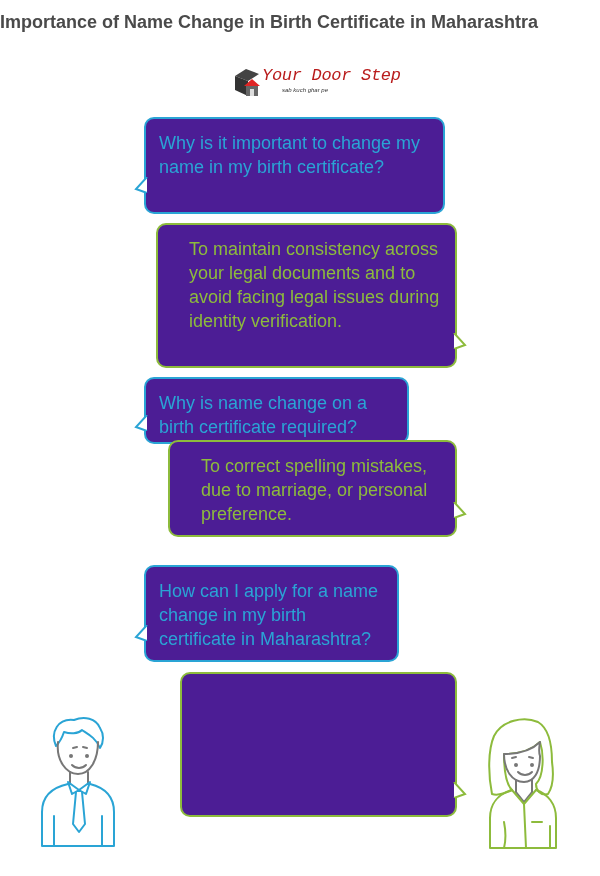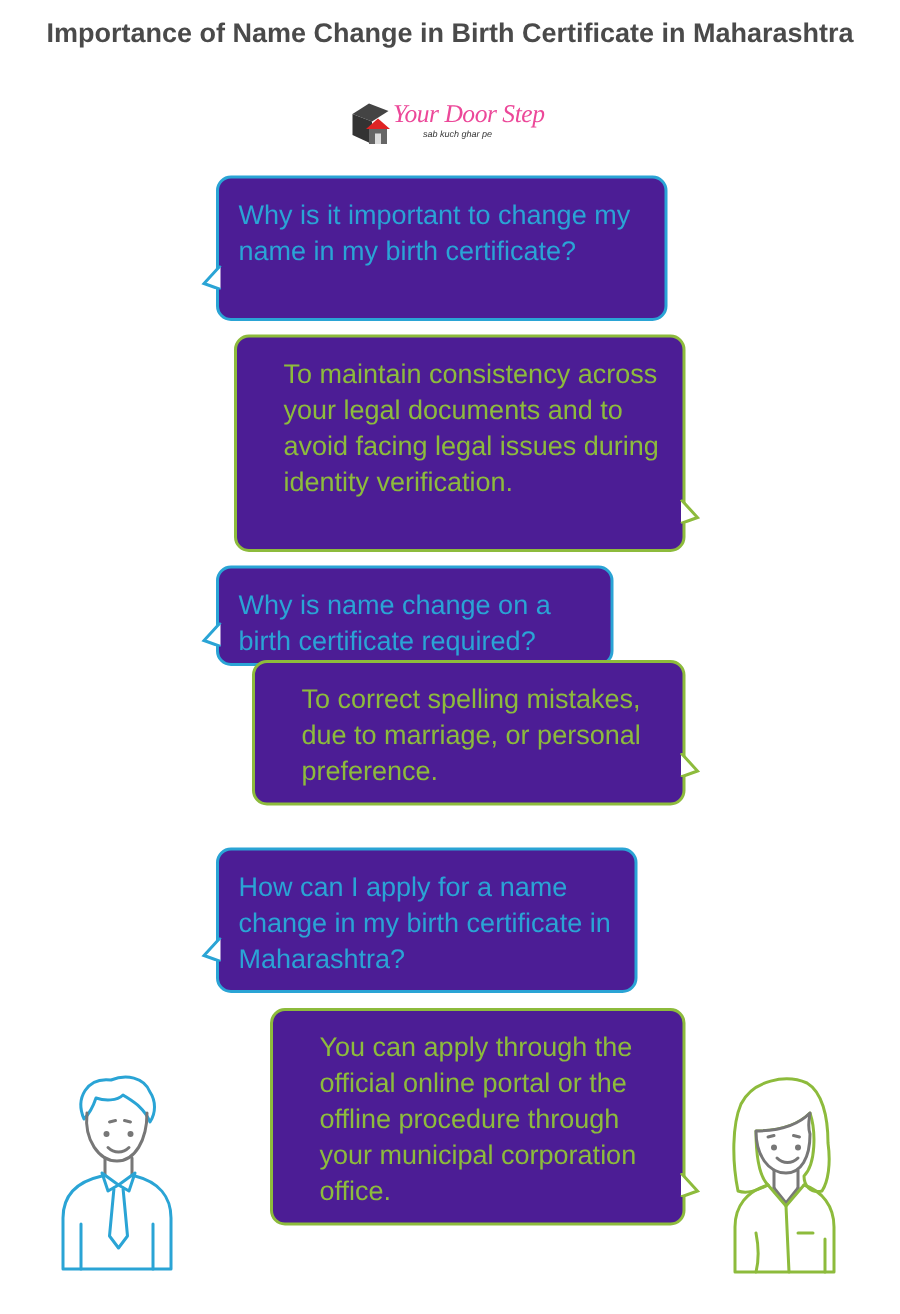--- a/index.html
+++ b/index.html
@@ -1,22 +1,22 @@
 <!DOCTYPE html>
 <html><head>
 <meta charset="utf-8">
 <style>
   html, body { margin: 0; padding: 0; background: #ffffff; }
   body { width: 600px; height: 876px; position: relative; overflow: hidden;
          font-family: "Liberation Sans", "DejaVu Sans", sans-serif; }
-  .title { position: absolute; left: 0; top: 10px; width: 600px; text-align: center;
+  .title { position: absolute; left: 0; top: 10px; width: 600px; text-align: left;
            font-weight: bold; font-size: 18px; line-height: 24px; color: #4a4a4a; }
   .logo { position: absolute; left: 232px; top: 66px; width: 140px; height: 34px; }
-  .logo-text { position: absolute; left: 30px; top: 0px; font-family: Liberation Serif, serif;
-               font-style: italic; font-size: 17px; color: #ec4899; white-space: nowrap; letter-spacing: -0.3px; }
+  .logo-text { position: absolute; left: 30px; top: 0px; font-family: Liberation Mono, monospace;
+               font-style: italic; font-size: 17px; color: #b91c1c; white-space: nowrap; letter-spacing: -0.3px; }
   .logo-sub { position: absolute; left: 50px; top: 21px; font-size: 6px; color: #333; white-space: nowrap; font-style: italic; }
   .bubble { position: absolute; box-sizing: border-box; border: 2px solid; border-radius: 10px;
             background: #4c1d95; font-size: 18px; line-height: 24px; padding: 12px 13px; }
   .bubble.q { border-color: #2aa4d5; color: #2aa4d5; }
   .bubble.a { border-color: #8dbb3c; color: #8dbb3c; padding-left: 31px; }
   .tail { position: absolute; width: 14px; height: 16px; }
   .bubble.q .tail { left: -12px; }
   .bubble.a .tail { right: -12px; }
   .avatar { position: absolute; }
 </style>
@@ -58,32 +58,31 @@
   <span>Why is name change on a birth certificate required?</span>
 </div>
 
 <div class="bubble a" style="left:168px; top:440px; width:289px; height:97px;">
   <svg class="tail" viewBox="0 0 14 16" style="top:60px;">
     <path d="M1 0 L12 12 L1 16" fill="#fff" stroke="#8dbb3c" stroke-width="2"></path>
   </svg>
   <span>To correct spelling mistakes, due to marriage, or personal preference.</span>
 </div>
 
-<div class="bubble q" style="left:144px; top:565px; width:281px; height:97px;">
+<div class="bubble q" style="left:144px; top:565px; width:255px; height:97px;">
   <svg class="tail" viewBox="0 0 14 16" style="top:58px;">
     <path d="M13 0 L2 12 L13 16" fill="#fff" stroke="#2aa4d5" stroke-width="2"></path>
   </svg>
   <span>How can I apply for a name change in my birth certificate in Maharashtra?</span>
 </div>
 
 <div class="bubble a" style="left:180px; top:672px; width:277px; height:145px;">
   <svg class="tail" viewBox="0 0 14 16" style="top:108px;">
     <path d="M1 0 L12 12 L1 16" fill="#fff" stroke="#8dbb3c" stroke-width="2"></path>
   </svg>
-  <span>You can apply through the official online portal or the offline procedure through your municipal corporation office.</span>
 </div>
 
 <svg class="avatar" style="left:38px; top:712px;" width="80" height="140" viewBox="0 0 80 140" fill="none" stroke-linecap="round" stroke-linejoin="round">
   <path d="M18 34 C12 20 20 6 36 8 C46 4 58 6 62 16 C66 22 66 30 62 36 C58 26 50 22 44 18 C40 22 32 22 26 20 C24 26 22 30 18 34 Z" stroke="#2aa4d5" stroke-width="2" fill="#fff"></path>
   <path d="M20 30 C18 48 28 62 40 62 C52 62 60 48 60 30" stroke="#777" stroke-width="2"></path>
   <circle cx="33" cy="44" r="2" fill="#777" stroke="none"></circle>
   <circle cx="49" cy="44" r="2" fill="#777" stroke="none"></circle>
   <path d="M35 36 L39 35 M45 35 L49 36" stroke="#777" stroke-width="2"></path>
   <path d="M34 53 C38 57 44 57 48 53" stroke="#777" stroke-width="2"></path>
   <path d="M32 60 L32 72 M50 60 L50 72" stroke="#777" stroke-width="2"></path>

